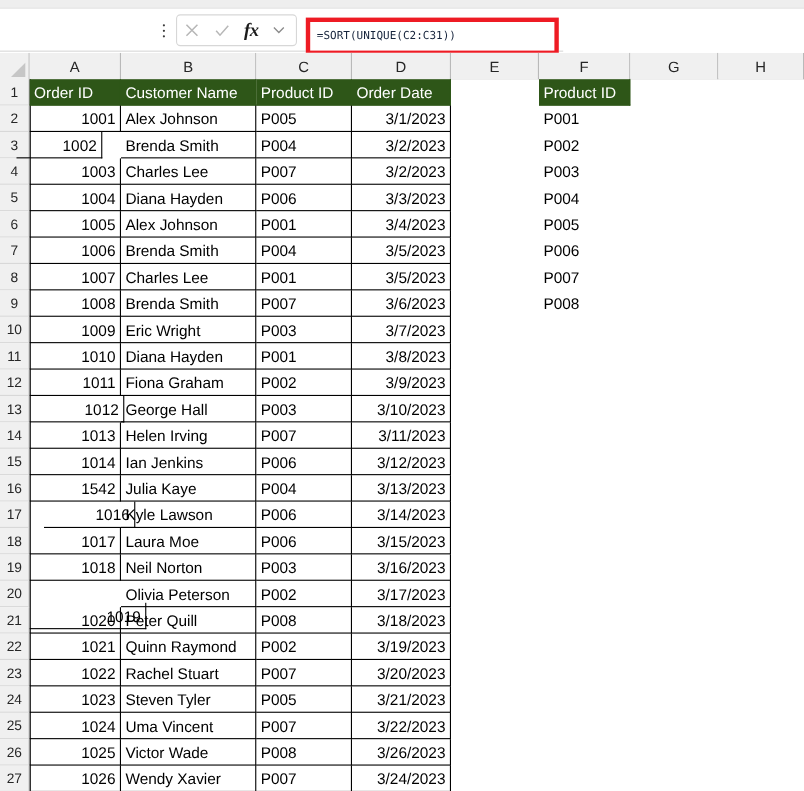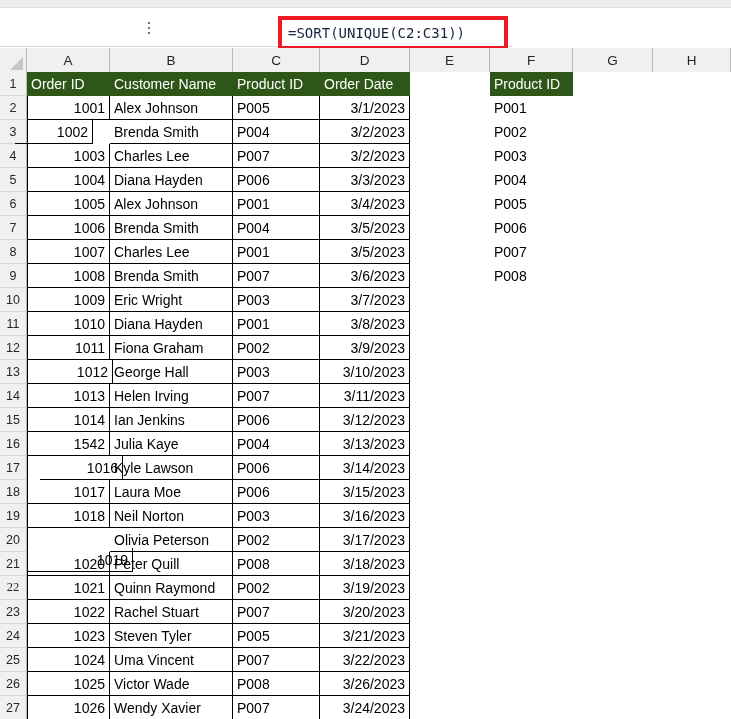--- a/index.html
+++ b/index.html
@@ -82,21 +82,21 @@
   .formula-input-wrap {
     position: absolute; left: 278px; top: 8px;
     width: 230px; height: 34px;
     border: 4px solid #ee1b24;
     background: #ffffff;
   }
   .formula-text {
     position: absolute; left: 6px; top: 50%;
     transform: translateY(-50%);
     font-family: "DejaVu Sans Mono", monospace;
-    font-size: 14px;
+    font-size: 10px;
     color: #16243c;
     white-space: nowrap;
   }
   .formula-rest {
     position: absolute; left: 512px; top: 8px;
     width: 219px; height: 34px;
     background: #ffffff;
   }
 
   
@@ -184,20 +184,40 @@
 
 <div class="formula-row">
 
 
   <div class="kebab">
     <i></i>
       <i></i>
       <i></i>
   </div>
 
+  <div class="fx-group">
+    <span class="fx-btn">
+      <svg width="13" height="13" viewBox="0 0 13 13">
+          <path d="M1.5 1.5 L11.5 11.5 M11.5 1.5 L1.5 11.5" stroke="#b7b7b7" stroke-width="1.4" fill="none"></path>
+        </svg>
+    </span>
+    <span class="fx-btn">
+      <svg width="14" height="12" viewBox="0 0 14 12">
+          <path d="M1.5 6 L5 10 L12.5 1.5" stroke="#b7b7b7" stroke-width="1.4" fill="none"></path>
+        </svg>
+    </span>
+    <span class="fx-btn">
+      <span class="fx-italic">fx</span>
+    </span>
+    <span class="chev">
+      <svg width="11" height="7" viewBox="0 0 11 7">
+          <path d="M1 1 L5.5 5.5 L10 1" fill="none" stroke="#8a8a8a" stroke-width="1.2"></path>
+        </svg>
+    </span>
+  </div>
 
   <div class="formula-input-wrap">
     <span class="formula-text">=SORT(UNIQUE(C2:C31))</span>
   </div>
   <div class="formula-rest"></div>
 </div>
 
 <div class="grid">
 
   <div class="colhead-row"></div>
@@ -230,21 +250,21 @@
       <div class="rowhead" style="top: 288px;">12</div>
       <div class="rowhead" style="top: 312px;">13</div>
       <div class="rowhead" style="top: 336px;">14</div>
       <div class="rowhead" style="top: 360px;">15</div>
       <div class="rowhead" style="top: 384px;">16</div>
       <div class="rowhead" style="top: 408px;">17</div>
       <div class="rowhead" style="top: 432px;">18</div>
       <div class="rowhead" style="top: 456px;">19</div>
       <div class="rowhead" style="top: 480px;">20</div>
       <div class="rowhead" style="top: 504px;">21</div>
-      <div class="rowhead" style="top: 528px; font-family: Liberation Serif, serif;">22</div>
+      <div class="rowhead" style="top: 528px;">22</div>
       <div class="rowhead" style="top: 552px;">23</div>
       <div class="rowhead" style="top: 576px;">24</div>
       <div class="rowhead" style="top: 600px;">25</div>
       <div class="rowhead" style="top: 624px;">26</div>
       <div class="rowhead" style="top: 648px;">27</div>
     </div>
   <div id="cells">
       <div class="left-border" style="left: 27px; top: 24px; height: 648px;"></div>
       <div class="cell hdr left" style="left: 27px; width: 83px; top: 24px;">Order ID</div>
       <div class="cell hdr left" style="left: 110px; width: 123px; top: 24px;">Customer Name</div>

